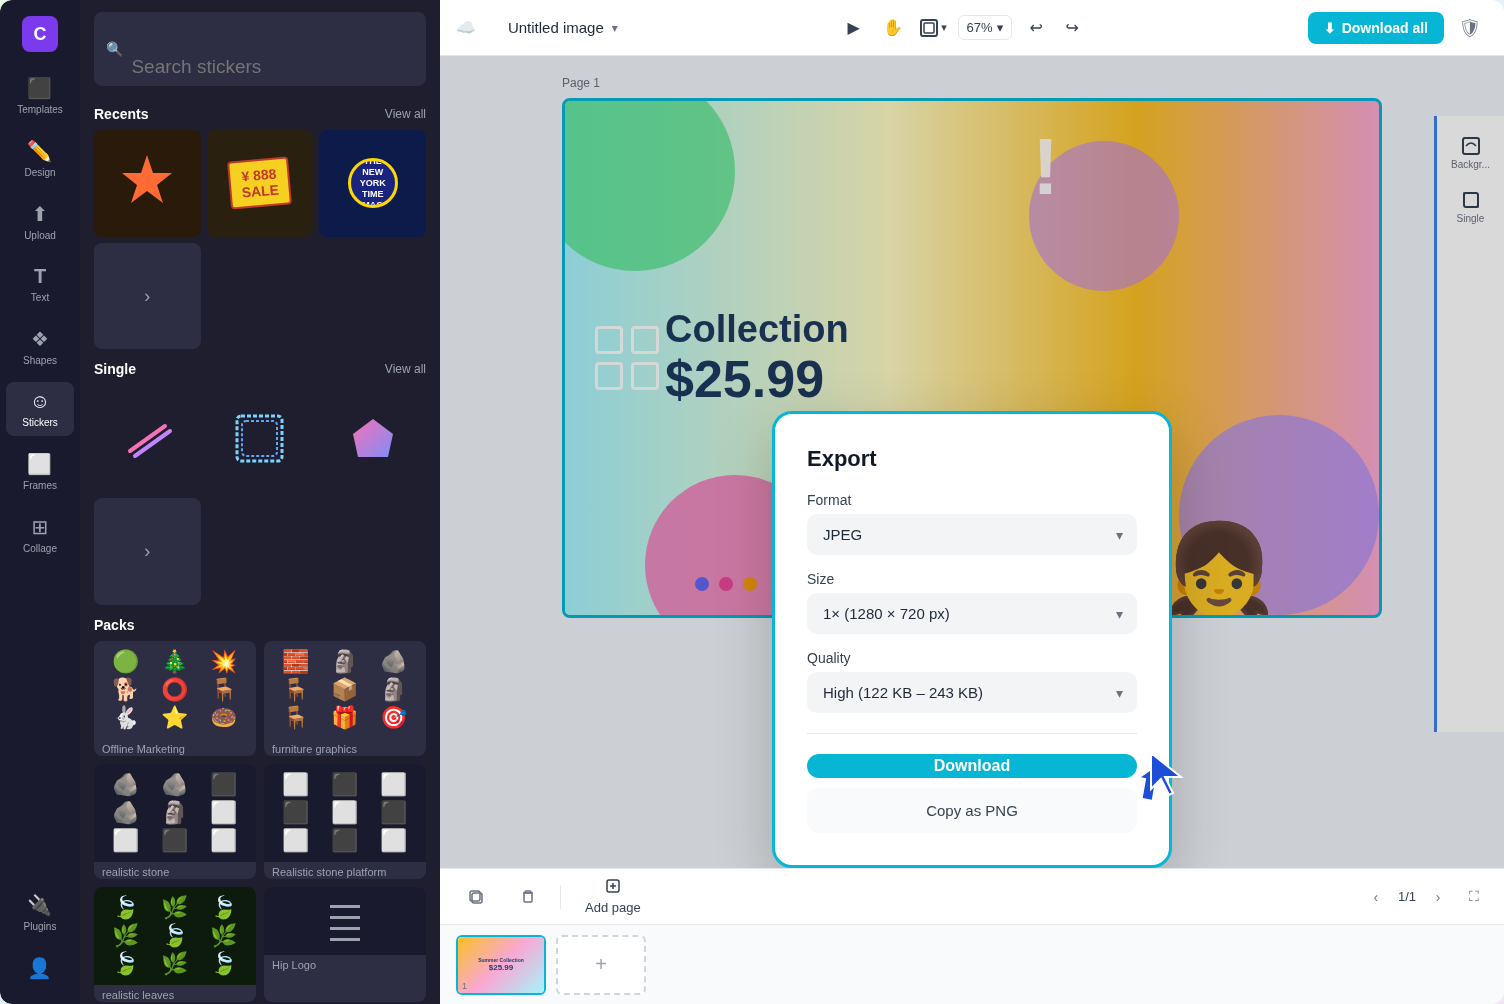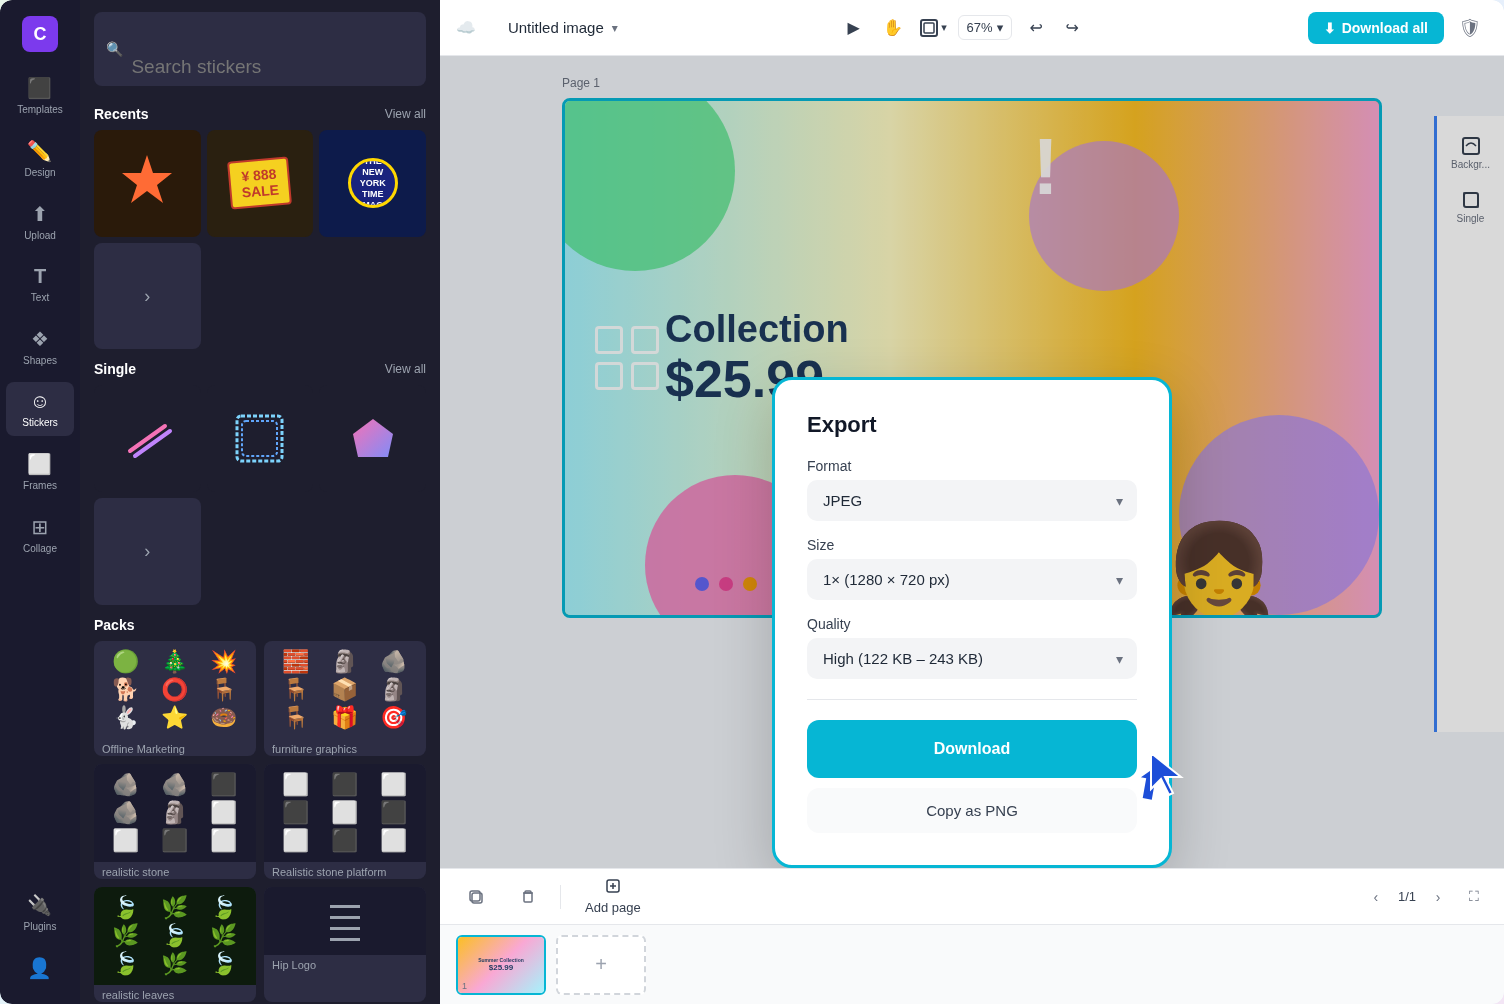--- a/index.html
+++ b/index.html
@@ -380,21 +380,21 @@
       font-size: 14px;
       pointer-events: none;
     }
     .divider { height: 1px; background: #e5e7eb; margin: 20px 0; }
     .download-btn {
       width: 100%;
       background: #06b6d4;
       color: white;
       border: none;
       border-radius: 12px;
-      padding: 20px;
+      padding: 3px;
       font-size: 16px;
       font-weight: 600;
       cursor: pointer;
       margin-bottom: 10px;
       position: relative;
     }
     .copy-png-btn {
       width: 100%;
       background: #f9fafb;
       color: #374151;

